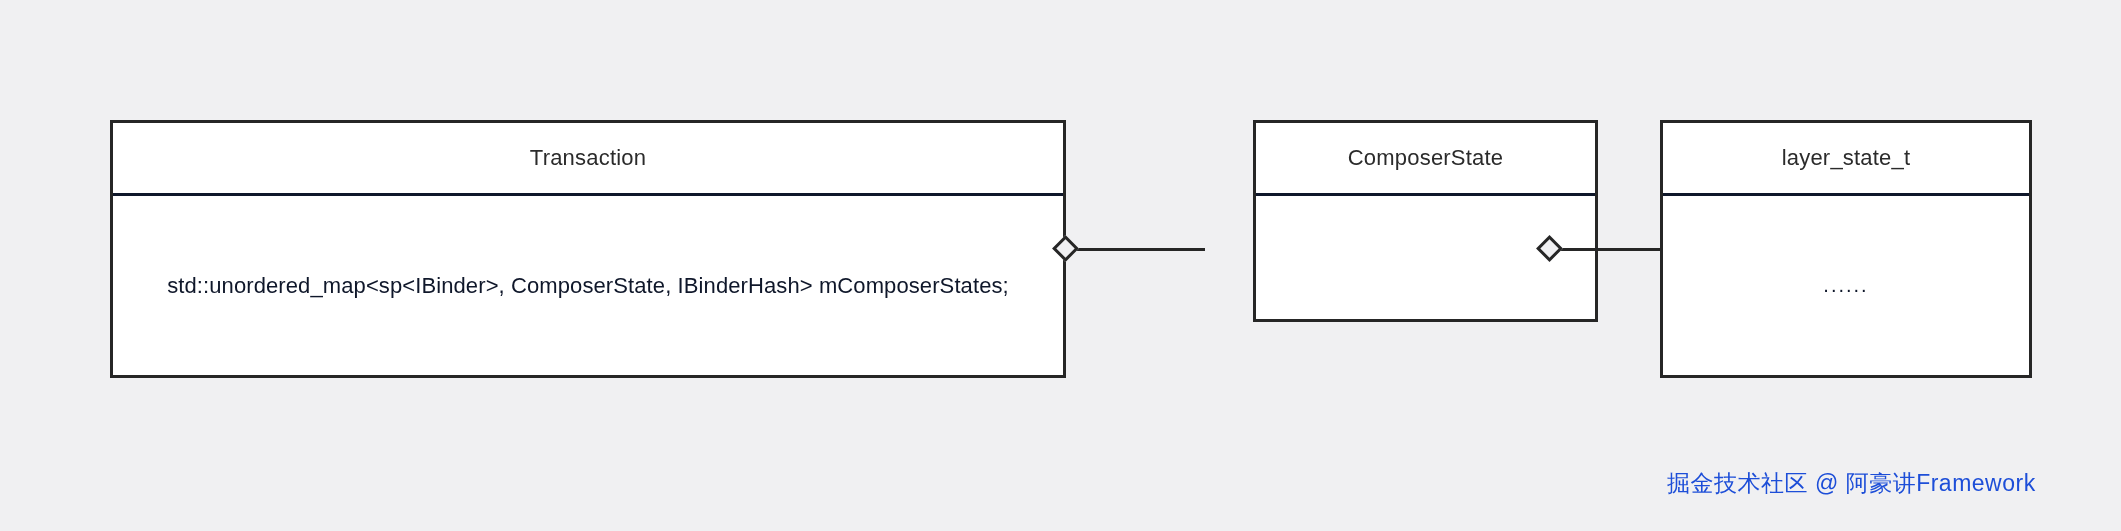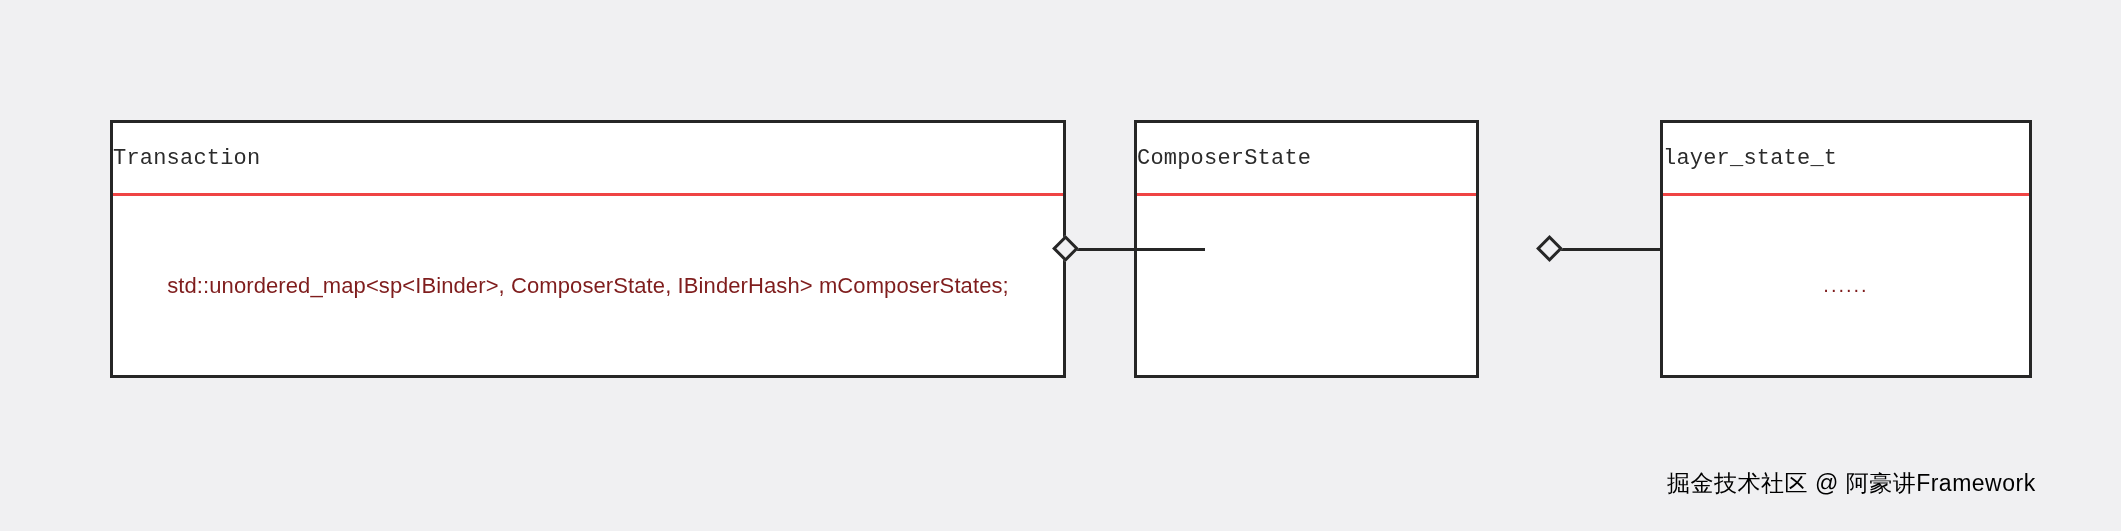--- a/index.html
+++ b/index.html
@@ -27,45 +27,44 @@
     background: #ffffff;
     border: 3px solid #262626;
     display: flex;
     flex-direction: column;
   }
 
   .uml-header {
     box-sizing: border-box;
     height: 73px;
     flex: 0 0 73px;
-    border-bottom: 3px solid #ef4444;
+    border-bottom: 3px solid #0f172a;
     display: flex;
     align-items: center;
-    justify-content: flex-start;
-    font-family: Liberation Mono, monospace;
+    justify-content: center;
   }
 
   .uml-header-label {
     font-size: 22px;
     color: #2b2b2b;
     letter-spacing: 0.2px;
     white-space: nowrap;
   }
 
   .uml-body {
     flex: 1 1 auto;
     display: flex;
     align-items: center;
     justify-content: center;
     padding: 0 14px;
   }
 
   .uml-body-label {
     font-size: 22px;
-    color: #7f1d1d;
+    color: #0f172a;
     letter-spacing: 0.1px;
     white-space: nowrap;
     text-align: center;
   }
 
   .uml-body-label.ellipsis-row {
     font-size: 20px;
     letter-spacing: 2px;
   }
 
@@ -90,41 +89,41 @@
     background: #f0f0f2;
     border: 3px solid #262626;
     transform: rotate(45deg);
     box-sizing: border-box;
   }
 
   
   .watermark {
     position: absolute;
     font-size: 23px;
-    color: #000000;
+    color: #1d4ed8;
     white-space: nowrap;
     letter-spacing: 0.5px;
     user-select: none;
   }
 </style>
 </head>
 <body>
 
 <div id="canvas">
 
   <div class="uml-class" id="class-transaction" style="left:110px; top:120px; width:956px; height:258px;">
     <div class="uml-header">
       <span class="uml-header-label">Transaction</span>
     </div>
     <div class="uml-body">
       <span class="uml-body-label">std::unordered_map&lt;sp&lt;IBinder&gt;, ComposerState, IBinderHash&gt; mComposerStates;</span>
     </div>
   </div>
 
-  <div class="uml-class" id="class-composer-state" style="left:1134px; top:120px; width:345px; height:258px;">
+  <div class="uml-class" id="class-composer-state" style="left:1253px; top:120px; width:345px; height:202px;">
     <div class="uml-header">
       <span class="uml-header-label">ComposerState</span>
     </div>
   </div>
 
   <div class="uml-class" id="class-layer-state-t" style="left:1660px; top:120px; width:372px; height:258px;">
     <div class="uml-header">
       <span class="uml-header-label">layer_state_t</span>
     </div>
     <div class="uml-body">

